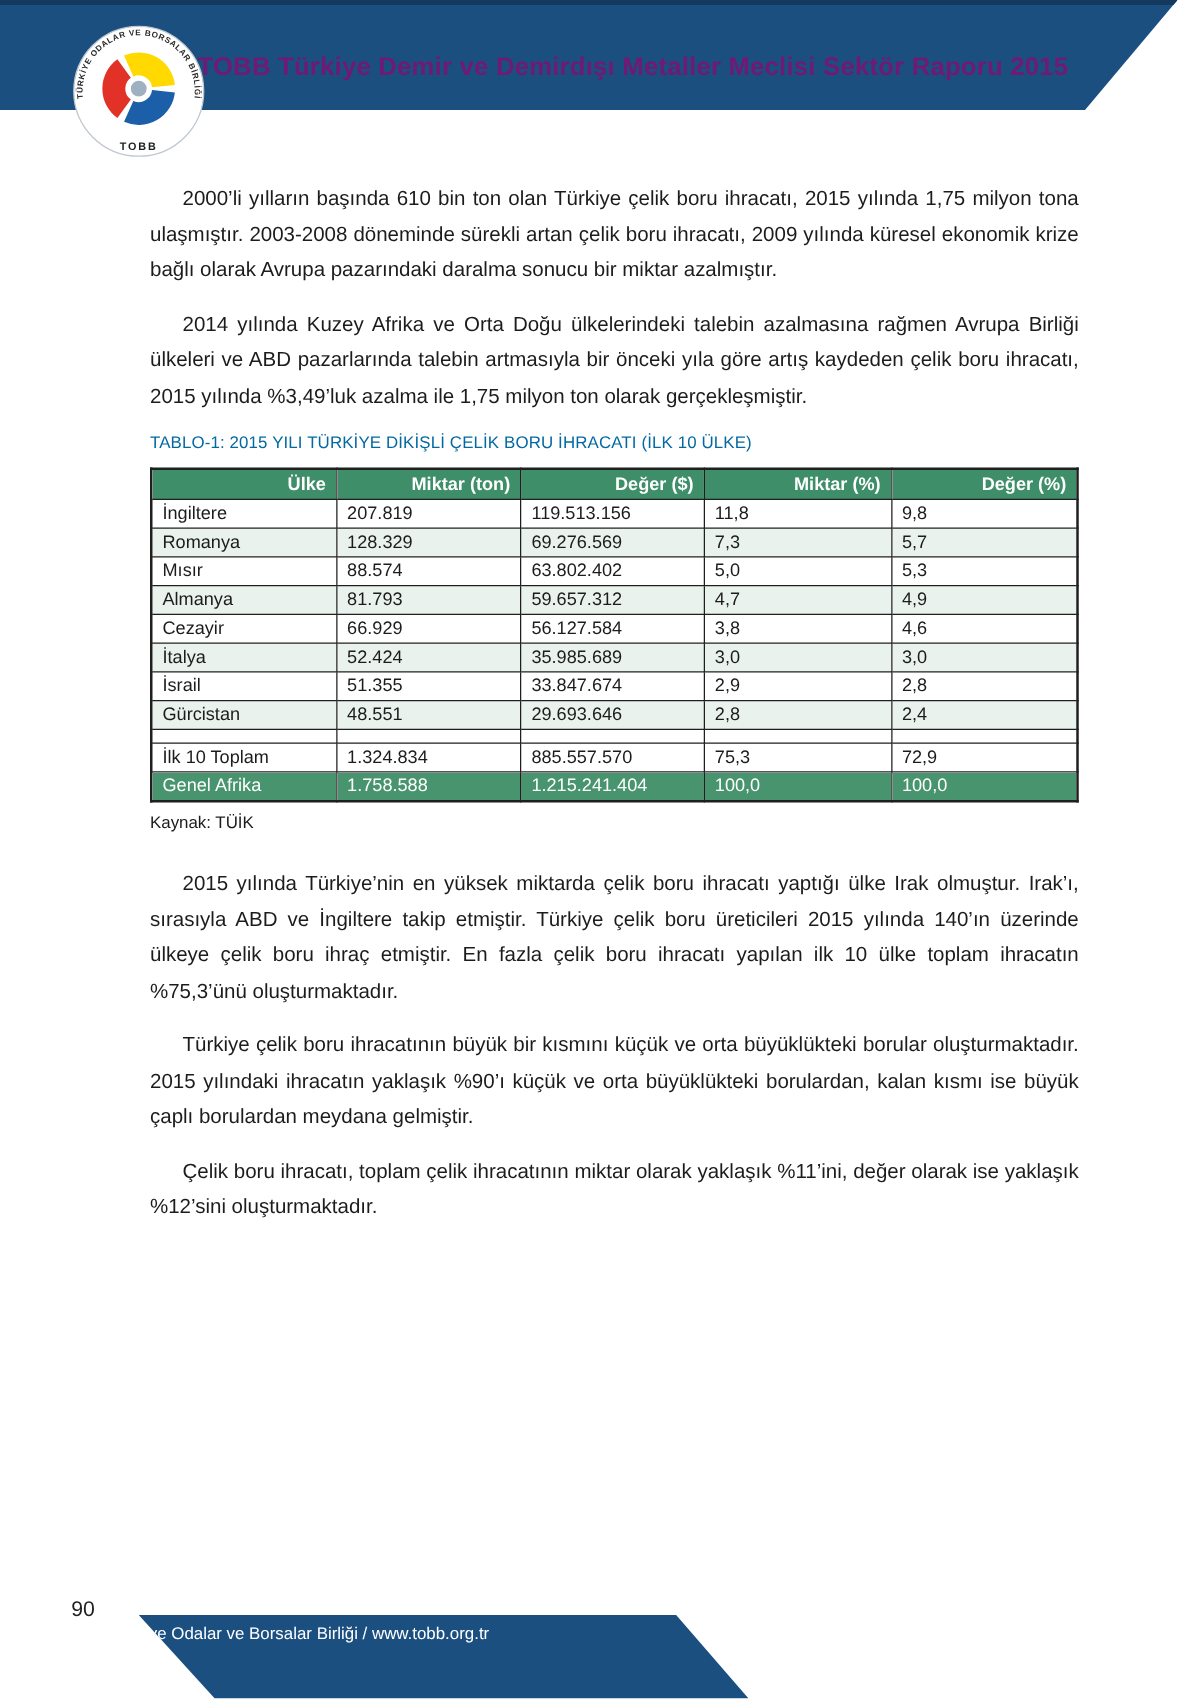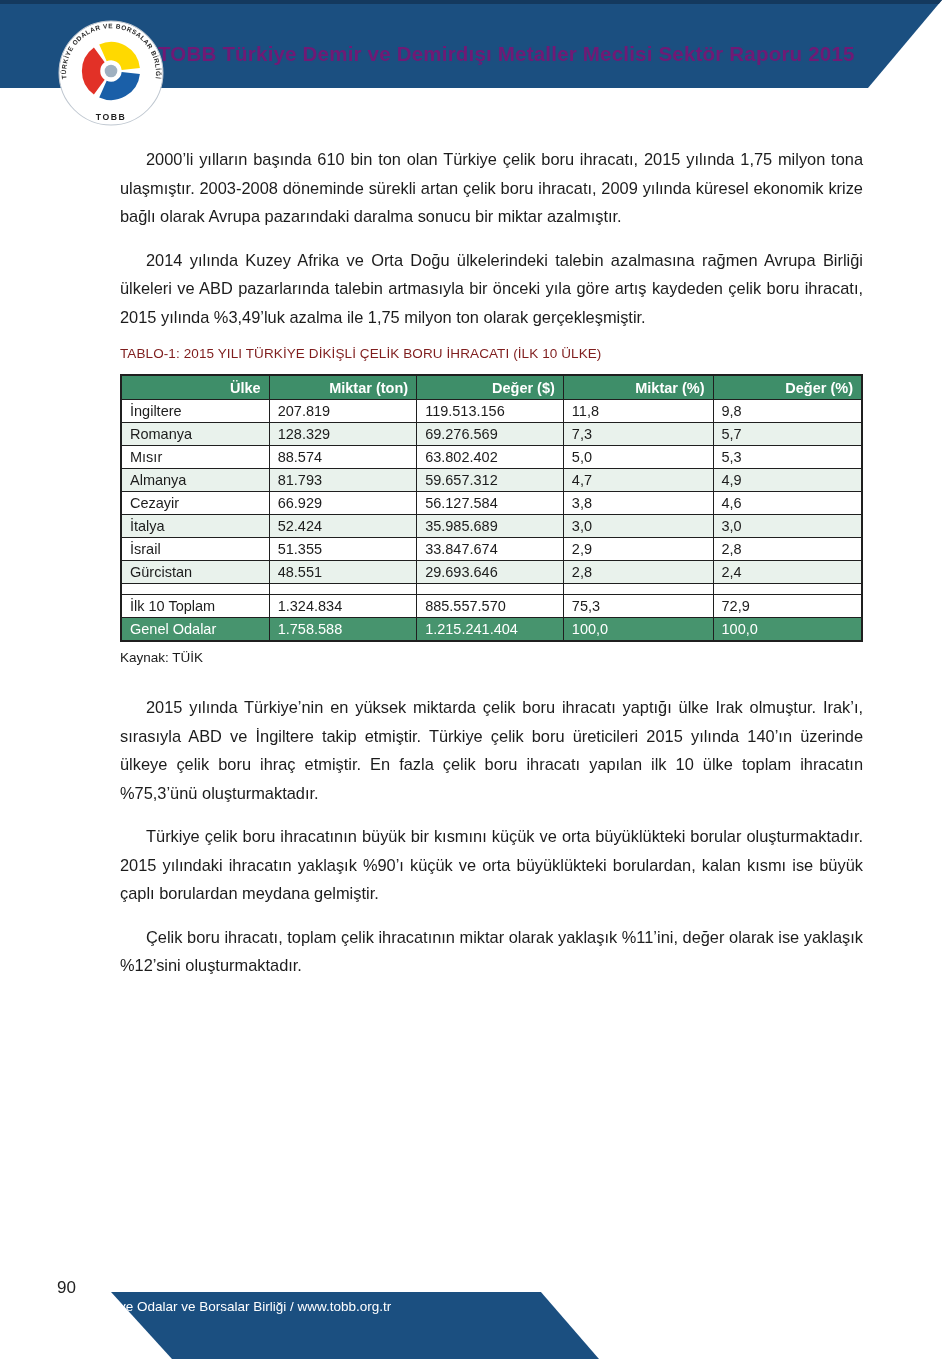--- a/index.html
+++ b/index.html
@@ -37,21 +37,21 @@
   }
   .logo-wrap{position:absolute;left:58px;top:20px;width:106px;height:106px;}
 
   
   .content{position:absolute;left:120px;top:145px;width:743px;}
   .content p{
     margin:0 0 15px 0;text-indent:26px;font-size:16.4px;line-height:28.5px;
     text-align:justify;color:var(--text-color);
   }
   .table-caption{
-    margin:14px 0 13px 0;font-size:13.5px;color:#7f1d1d;letter-spacing:.1px;
+    margin:14px 0 13px 0;font-size:13.5px;color:#0369a1;letter-spacing:.1px;
   }
   table.export-table{
     width:100%;border-collapse:collapse;table-layout:fixed;
     border:2px solid var(--border-dark);
   }
   table.export-table th, table.export-table td{
     border:1px solid var(--border-dark);
     padding:1px 8px;font-size:14.5px;text-align:left;vertical-align:middle;
     height:20px;overflow:hidden;white-space:nowrap;
   }
@@ -196,21 +196,21 @@
             <td></td>
           </tr>
           <tr>
             <td>İlk 10 Toplam</td>
             <td>1.324.834</td>
             <td>885.557.570</td>
             <td>75,3</td>
             <td>72,9</td>
           </tr>
           <tr class="grand">
-            <td>Genel Odalar</td>
+            <td>Genel Afrika</td>
             <td>1.758.588</td>
             <td>1.215.241.404</td>
             <td>100,0</td>
             <td>100,0</td>
           </tr>
         </tbody>
     </table>
 
     <div class="table-source">Kaynak: TÜİK</div>
 

